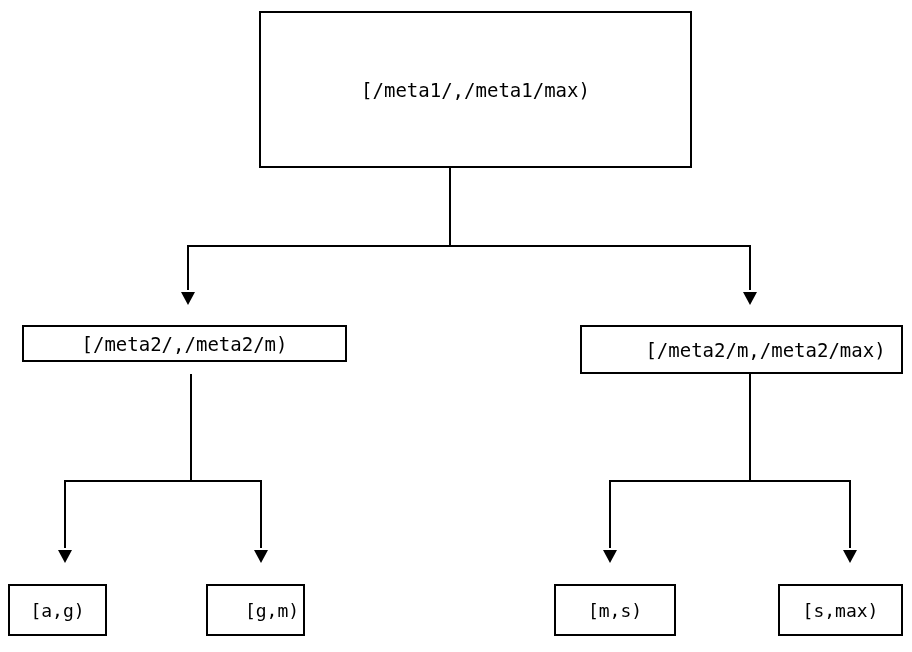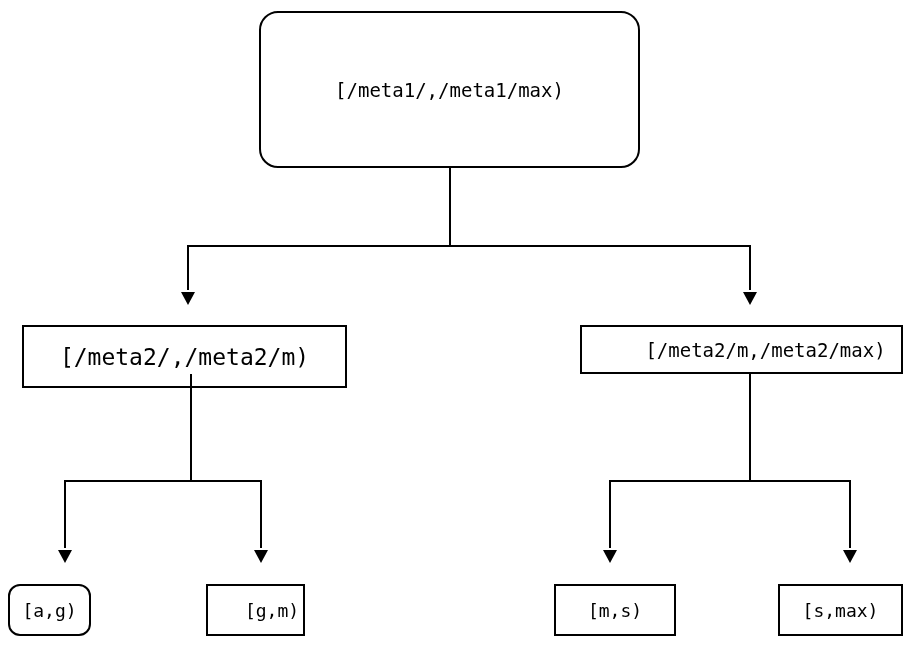--- a/index.html
+++ b/index.html
@@ -23,46 +23,45 @@
     display: flex;
     align-items: center;
     justify-content: center;
     color: #000000;
     letter-spacing: 0px;
     white-space: nowrap;
   }
   .node-root {
     left: 259px;
     top: 11px;
-    width: 381px;
+    width: 433px;
     height: 157px;
     font-size: 19px;
-    border-radius: 19px;
   }
   .node-l2-left {
     left: 22px;
     top: 325px;
     width: 325px;
-    height: 63px;
-    font-size: 23px;
+    height: 37px;
+    font-size: 19px;
   }
   .node-l2-right {
     left: 580px;
     top: 325px;
     width: 323px;
     height: 49px;
     font-size: 19px;
     padding-left: 48px;
   }
   .node-leaf {
     top: 584px;
     height: 52px;
     font-size: 18px;
   }
-  .leaf-0 { left: 8px;   width: 83px; border-radius: 12px; }
+  .leaf-0 { left: 8px;   width: 99px; }
   .leaf-1 { left: 206px; width: 99px; padding-left: 33px; }
   .leaf-2 { left: 554px; width: 122px; }
   .leaf-3 { left: 778px; width: 125px; }
 
   
   .vline {
     position: absolute;
     width: 2px;
     background: #000000;
   }

